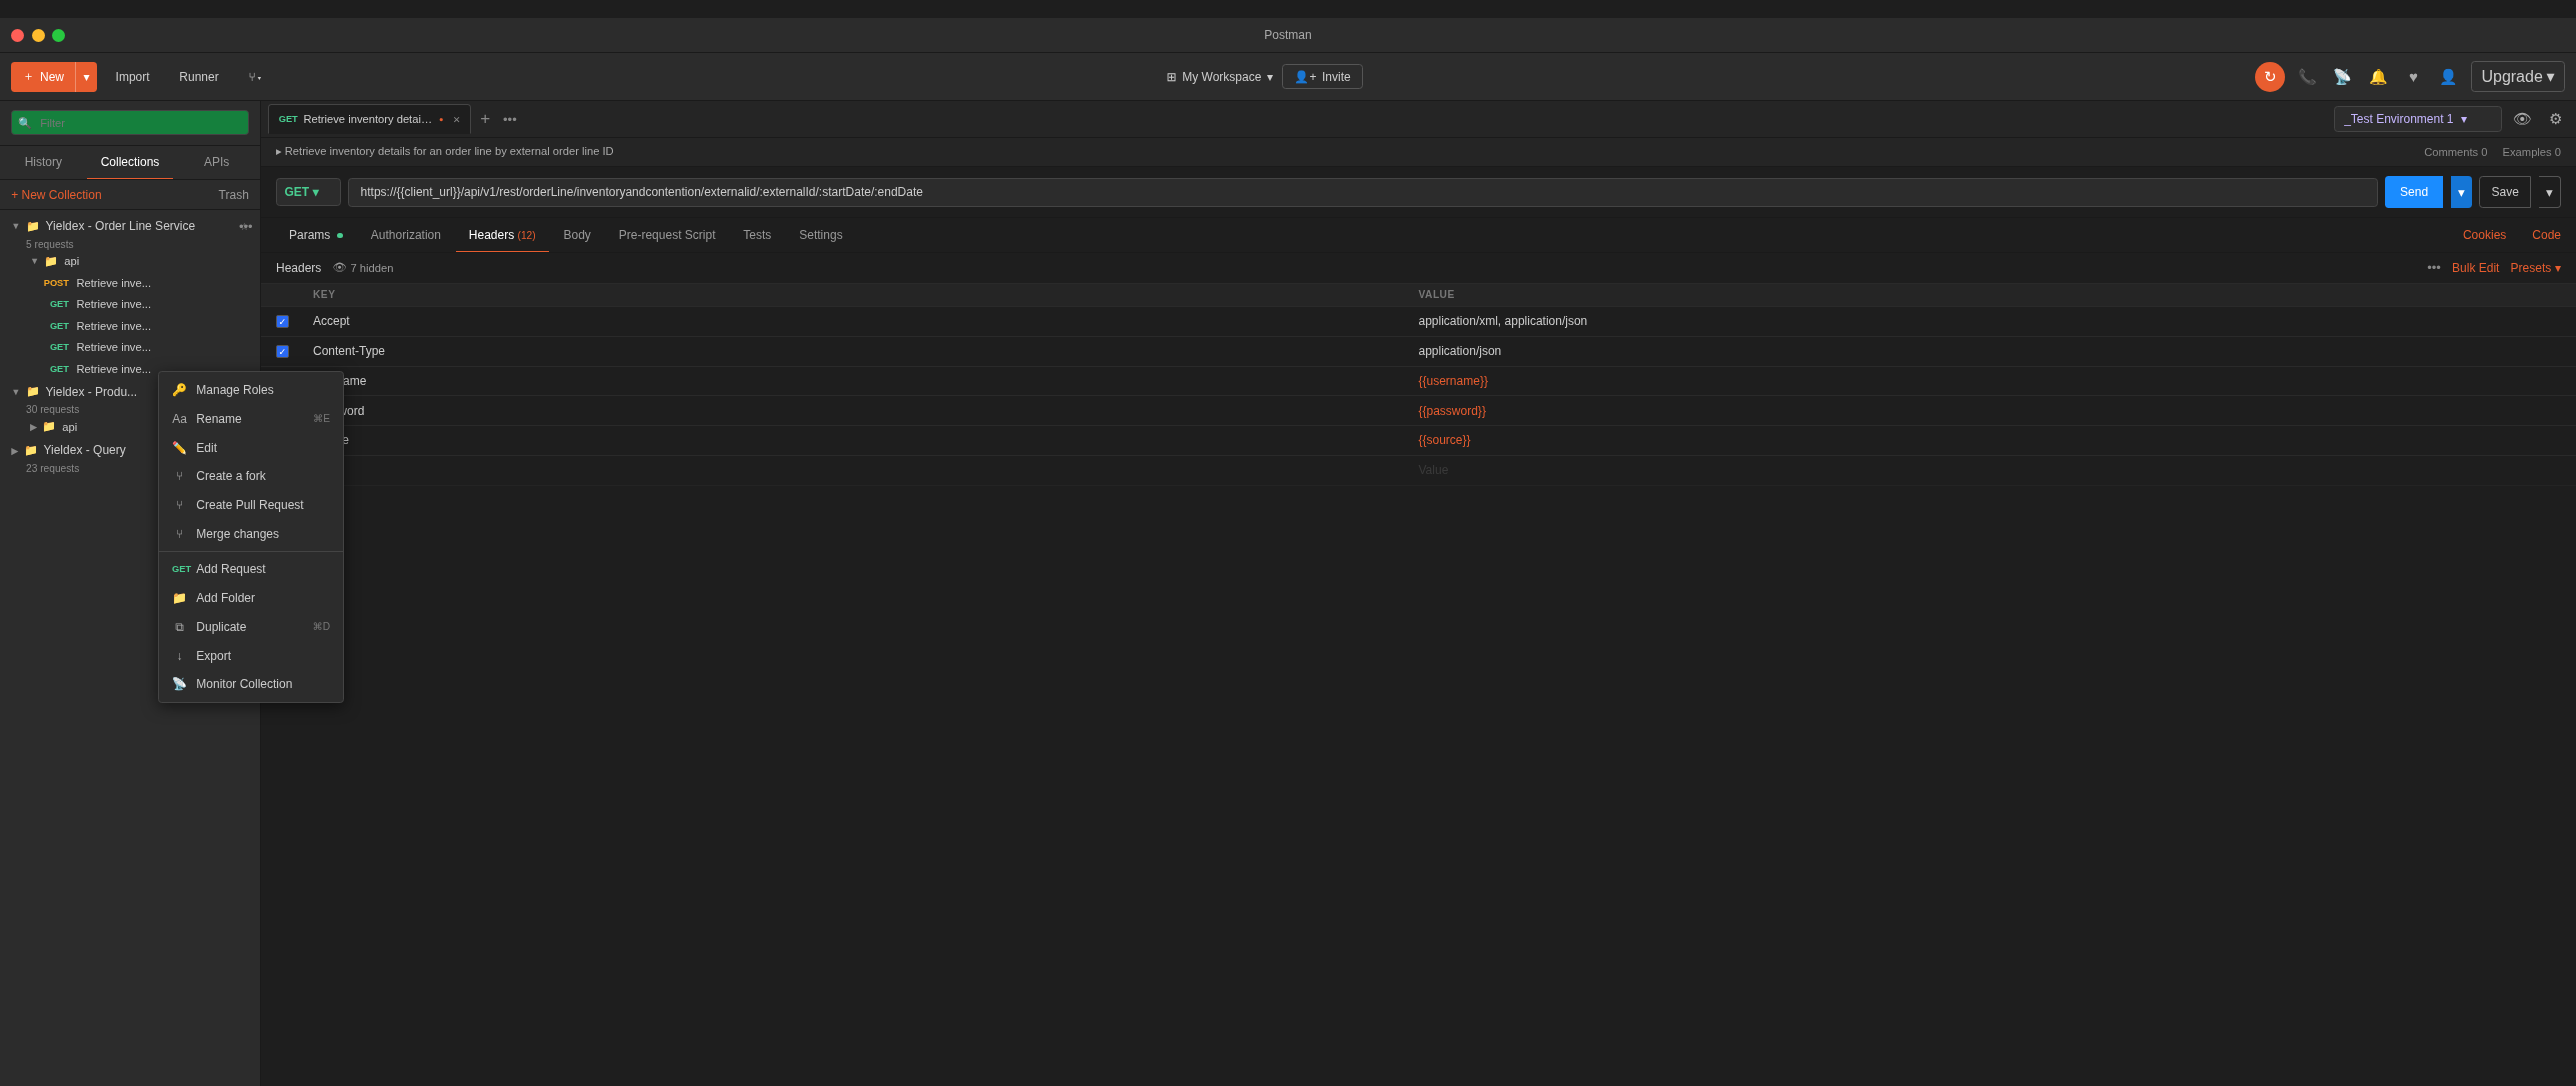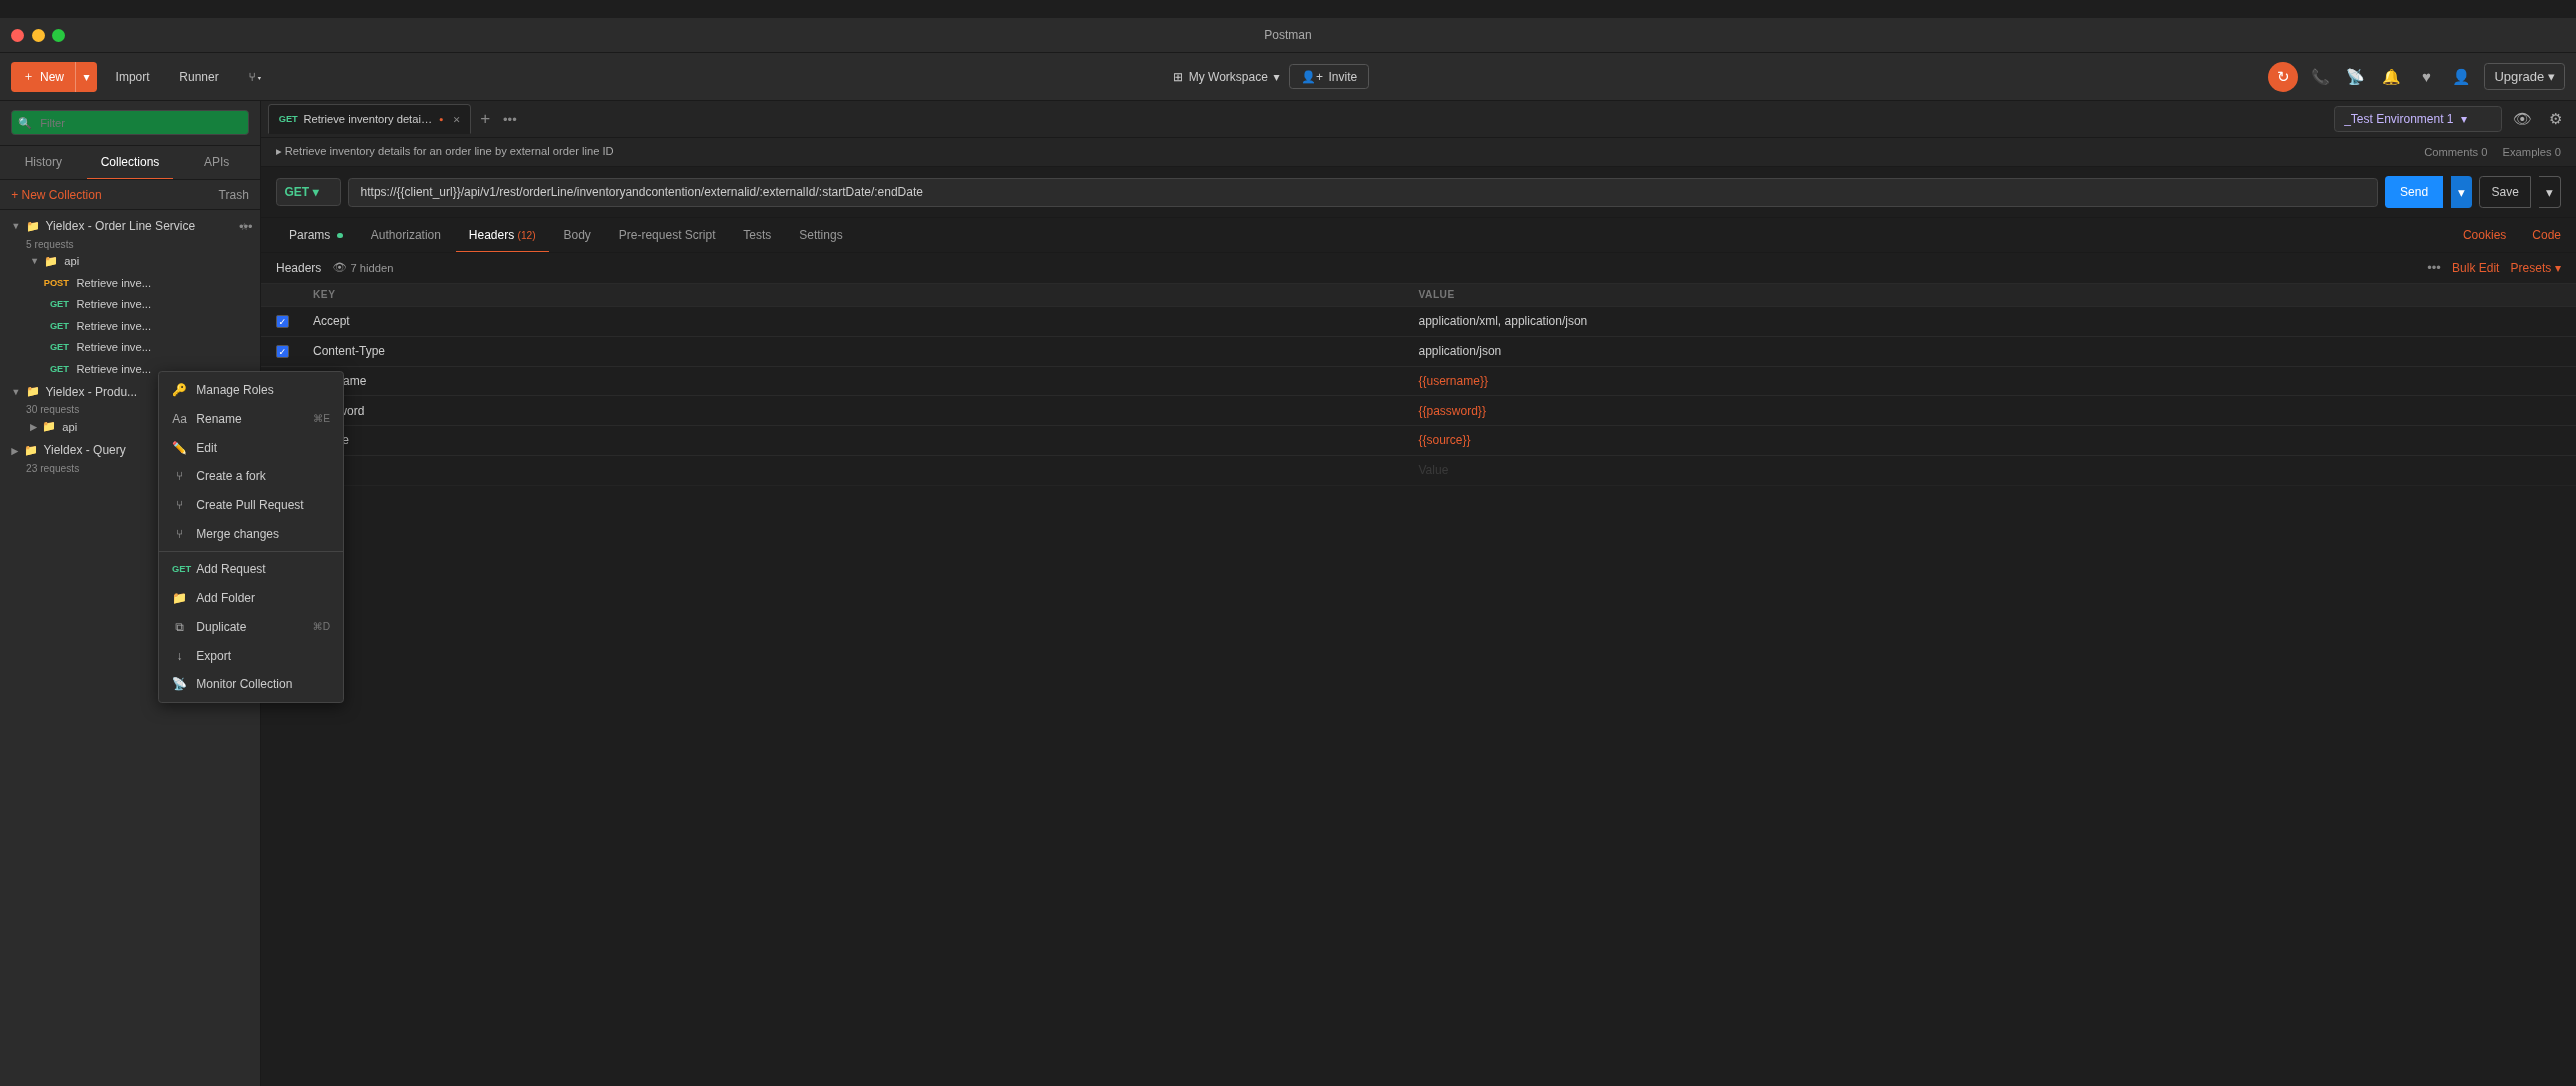--- a/index.html
+++ b/index.html
@@ -150,21 +150,21 @@
       align-items: center;
       justify-content: center;
     }
     .upgrade-btn {
       background: transparent;
       border: 0.9px solid #555;
       color: #ccc;
       padding: 4.7px 9.3px;
       border-radius: 3.7px;
       cursor: pointer;
-      font-size: 13px;
+      font-size: 16px;
       display: flex;
       align-items: center;
       gap: 3.7px;
     }
 
     
     .main-layout {
       display: flex;
       height: calc(100vh - 35px - 48px);
     }

